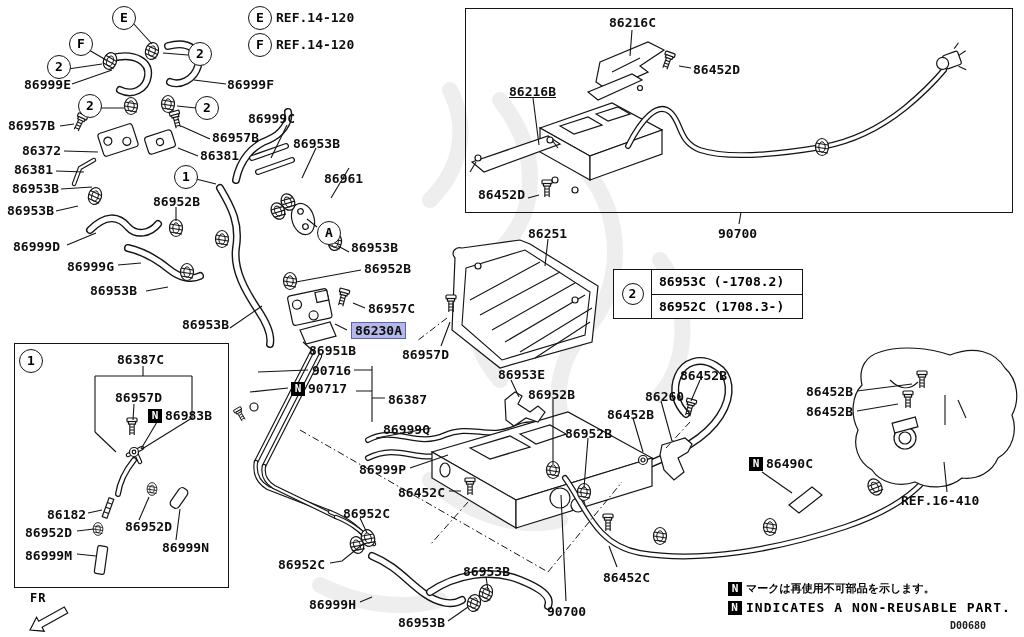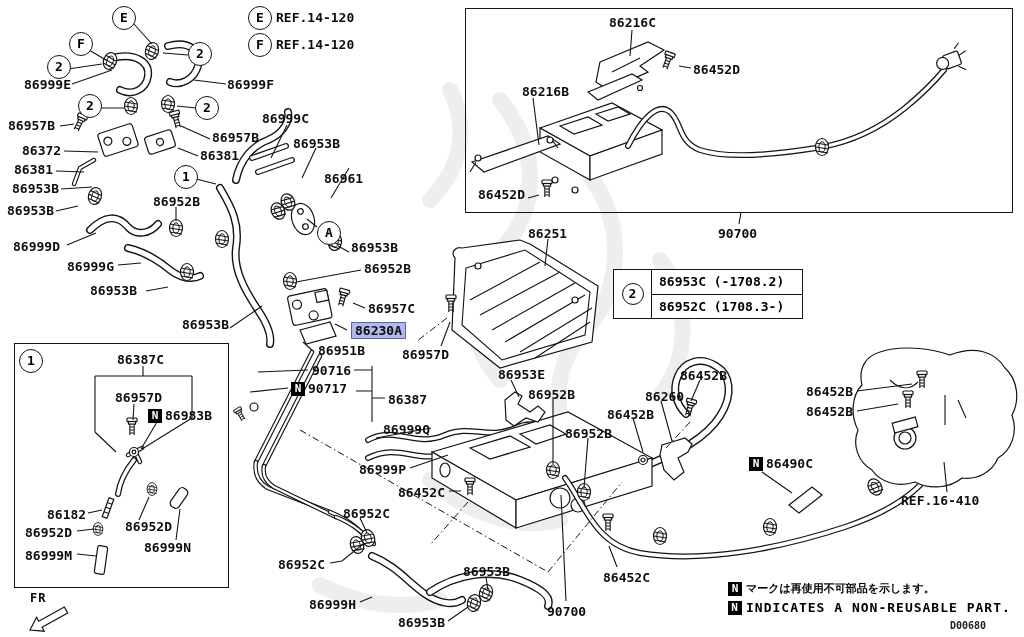--- a/index.html
+++ b/index.html
@@ -312,21 +312,21 @@
       </div>
       <div class="plabel" style="left: 14px; top: 162px;">
         <span class="txt">86381</span>
       </div>
       <div class="plabel" style="left: 12px; top: 181px;">
         <span class="txt">86953B</span>
       </div>
       <div class="plabel" style="left: 7px; top: 203px;">
         <span class="txt">86953B</span>
       </div>
-      <div class="plabel" style="left: 262px; top: 111px; justify-content: flex-end;">
+      <div class="plabel" style="left: 248px; top: 111px; justify-content: flex-end;">
         <span class="txt">86999C</span>
       </div>
       <div class="plabel" style="left: 293px; top: 136px;">
         <span class="txt">86953B</span>
       </div>
       <div class="plabel" style="left: 324px; top: 156px; margin-top: 15px;">
         <span class="txt">86961</span>
       </div>
       <div class="plabel" style="left: 351px; top: 240px;">
         <span class="txt">86953B</span>
@@ -348,21 +348,21 @@
       </div>
       <div class="plabel" style="left: 364px; top: 261px;">
         <span class="txt">86952B</span>
       </div>
       <div class="plabel" style="left: 368px; top: 301px;">
         <span class="txt">86957C</span>
       </div>
       <div class="plabel hl" style="left: 351px; top: 322px; justify-content: flex-end;">
         <span class="txt">86230A</span>
       </div>
-      <div class="plabel" style="left: 318px; top: 343px;">
+      <div class="plabel" style="left: 309px; top: 343px;">
         <span class="txt">86951B</span>
       </div>
       <div class="plabel" style="left: 402px; top: 347px;">
         <span class="txt">86957D</span>
       </div>
       <div class="plabel" style="left: 312px; top: 363px;">
         <span class="txt">90716</span>
       </div>
       <div class="plabel" style="left: 291px; top: 381px;">
         <span class="nbox">N</span>
@@ -437,21 +437,21 @@
       </div>
       <div class="plabel" style="left: 718px; top: 226px;">
         <span class="txt">90700</span>
       </div>
       <div class="plabel" style="left: 609px; top: 15px;">
         <span class="txt">86216C</span>
       </div>
       <div class="plabel" style="left: 693px; top: 62px;">
         <span class="txt">86452D</span>
       </div>
-      <div class="plabel" style="left: 522px; top: 84px;">
+      <div class="plabel" style="left: 509px; top: 84px; text-decoration: underline;">
         <span class="txt">86216B</span>
       </div>
       <div class="plabel" style="left: 478px; top: 187px;">
         <span class="txt">86452D</span>
       </div>
       <div class="plabel" style="left: 117px; top: 352px;">
         <span class="txt">86387C</span>
       </div>
       <div class="plabel" style="left: 115px; top: 390px;">
         <span class="txt">86957D</span>
@@ -465,21 +465,21 @@
       </div>
       <div class="plabel" style="left: 25px; top: 525px;">
         <span class="txt">86952D</span>
       </div>
       <div class="plabel" style="left: 25px; top: 548px;">
         <span class="txt">86999M</span>
       </div>
       <div class="plabel" style="left: 125px; top: 519px;">
         <span class="txt">86952D</span>
       </div>
-      <div class="plabel" style="left: 144px; top: 540px;">
+      <div class="plabel" style="left: 162px; top: 540px;">
         <span class="txt">86999N</span>
       </div>
       <div class="ccircle" style="left: 112px; top: 6px;">E</div>
       <div class="ccircle" style="left: 69px; top: 32px;">F</div>
       <div class="ccircle" style="left: 47px; top: 55px;">2</div>
       <div class="ccircle" style="left: 188px; top: 42px;">2</div>
       <div class="ccircle" style="left: 78px; top: 94px;">2</div>
       <div class="ccircle" style="left: 195px; top: 96px;">2</div>
       <div class="ccircle" style="left: 174px; top: 165px;">1</div>
       <div class="ccircle" style="left: 317px; top: 221px;">A</div>

